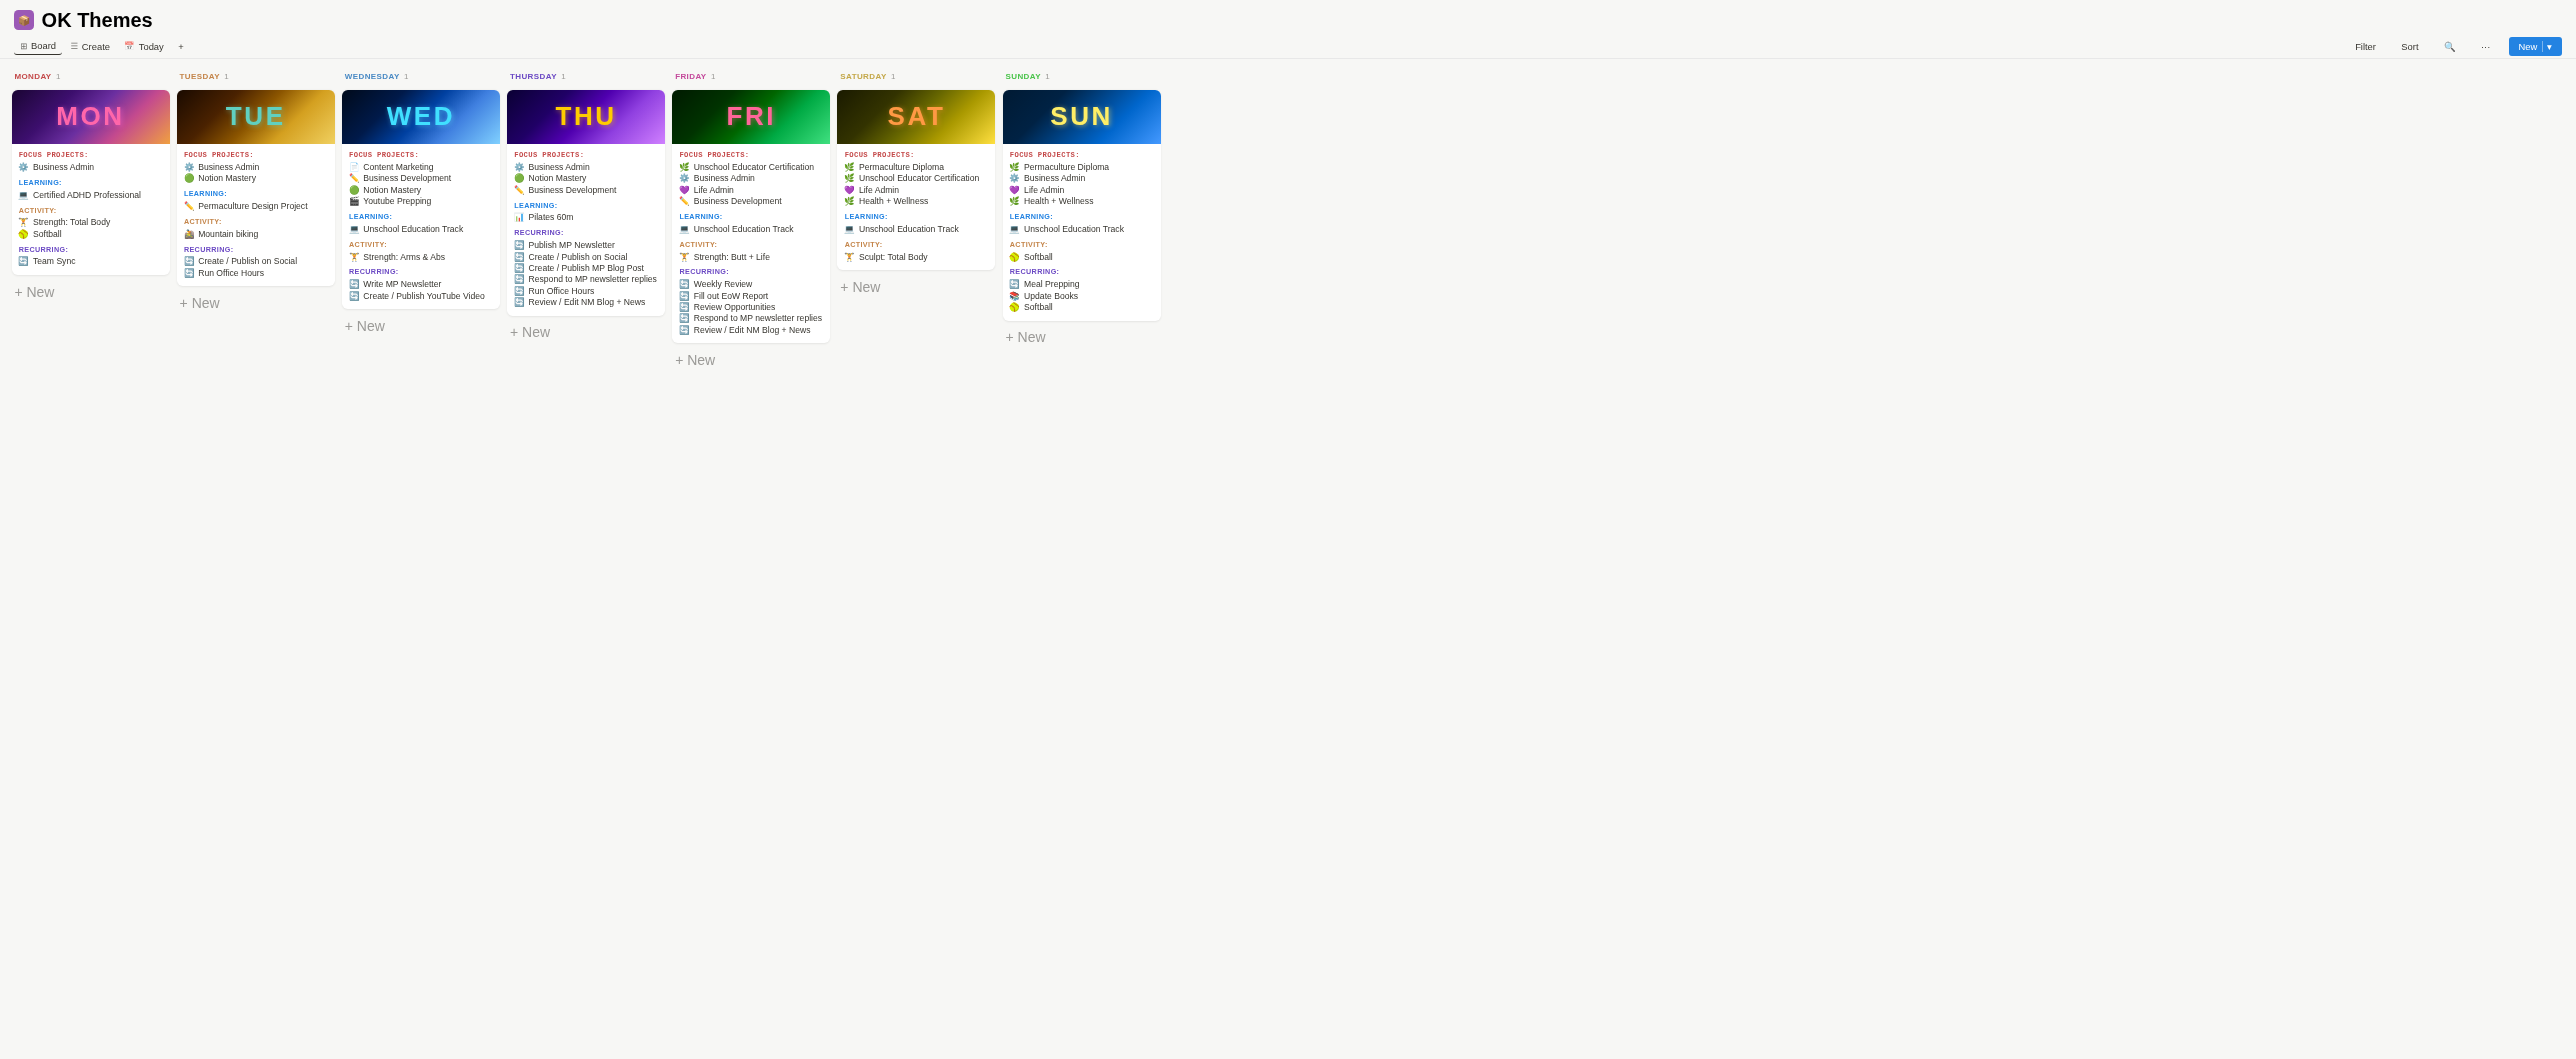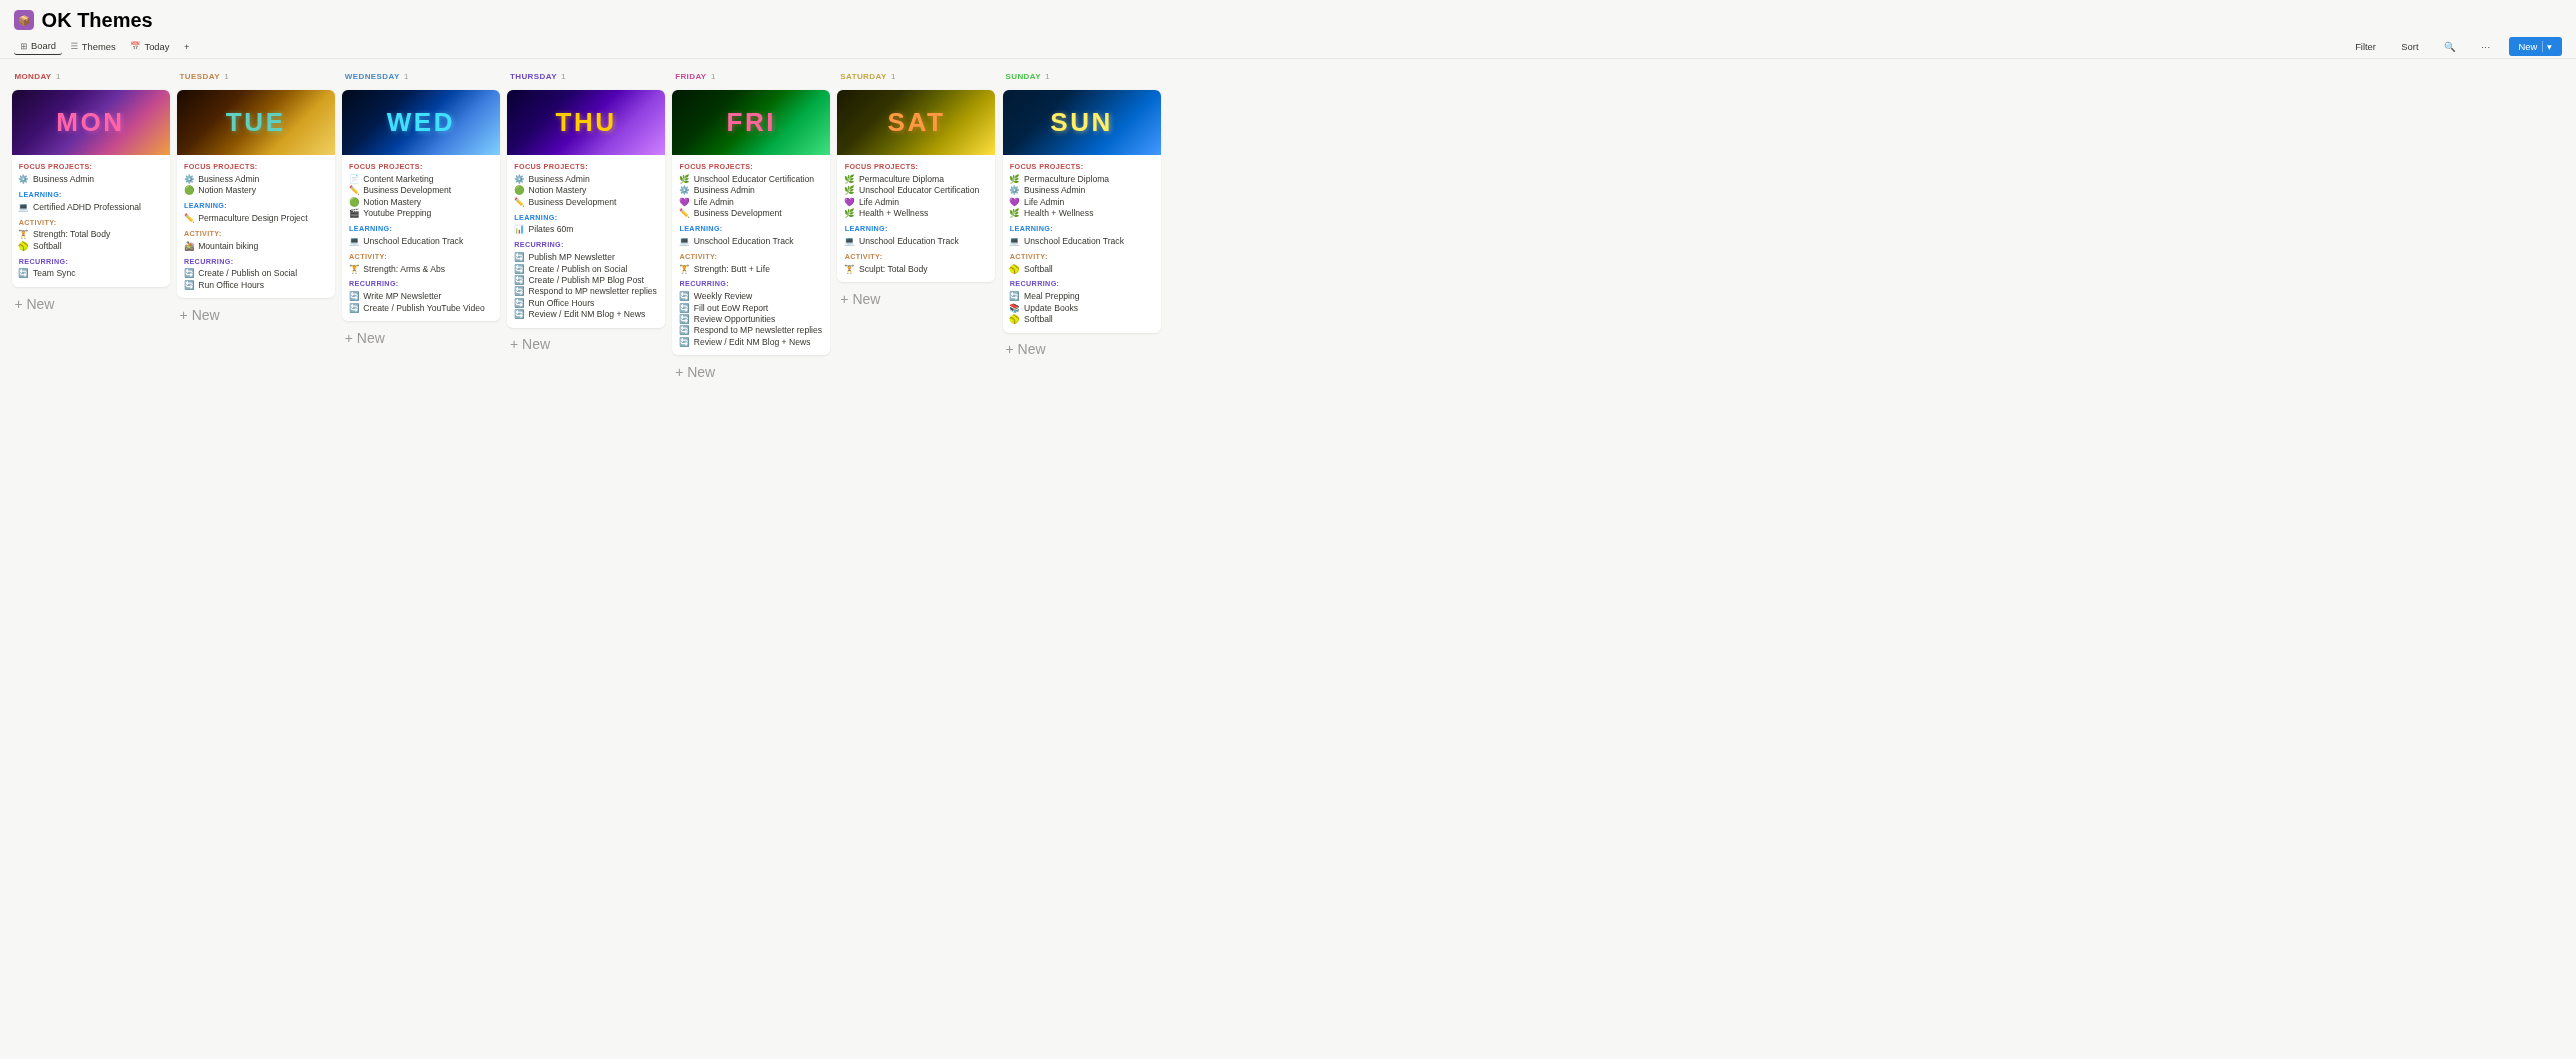--- a/index.html
+++ b/index.html
@@ -33,21 +33,21 @@
     .col-monday .col-title { color: #c44a4a; }
     .col-tuesday .col-title { color: #c4854a; }
     .col-wednesday .col-title { color: #4a8ac4; }
     .col-thursday .col-title { color: #6c4ac4; }
     .col-friday .col-title { color: #c44a9b; }
     .col-saturday .col-title { color: #c4a84a; }
     .col-sunday .col-title { color: #4ac44a; }
 
     
     .card { background: white; border-radius: 5.8px; box-shadow: 0 0.7px 2.2px rgba(0,0,0,0.08); overflow: hidden; margin-bottom: 5.8px; }
-    .day-banner { width: 100%; height: 65px; display: flex; align-items: center; justify-content: center; position: relative; overflow: hidden; }
+    .day-banner { width: 100%; height: 54px; display: flex; align-items: center; justify-content: center; position: relative; overflow: hidden; }
     .day-banner-text { font-size: 26px; font-weight: 900; letter-spacing: 0.1em; position: relative; z-index: 2; }
 
     
     .banner-mon { background: linear-gradient(135deg, #1a0533 0%, #3d0f6e 30%, #6b2fa0 50%, #c44a8e 70%, #f0a040 100%); }
     .banner-mon .day-banner-text { color: #ff66aa; text-shadow: 1.4px 1.4px 5.8px rgba(255,100,200,0.5); }
     .banner-tue { background: linear-gradient(135deg, #1a0a00 0%, #4a2200 30%, #8b5500 50%, #d4a020 70%, #f0d060 100%); }
     .banner-tue .day-banner-text { color: #60d0c0; text-shadow: 1.4px 1.4px 5.8px rgba(100,220,200,0.5); }
     .banner-wed { background: linear-gradient(135deg, #000a1a 0%, #001a4a 30%, #0040a0 50%, #4080e0 70%, #80d0ff 100%); justify-content: center; }
     .banner-wed .day-banner-text { color: #40e0ff; text-shadow: 1.4px 1.4px 5.8px rgba(100,220,255,0.5); }
     .banner-thu { background: linear-gradient(135deg, #0a0033 0%, #200066 30%, #5000b0 50%, #9040e0 70%, #d080ff 100%); }
@@ -60,21 +60,21 @@
     .banner-sun .day-banner-text { color: #ffee66; text-shadow: 1.4px 1.4px 5.8px rgba(255,230,100,0.5); }
 
     .card-body { padding: 7.2px 7.2px 7.2px 7.2px; }
     .section-label { font-size: 7.2px; font-weight: 700; letter-spacing: 0.05em; text-transform: uppercase; color: #9b9a97; margin-bottom: 2.9px; margin-top: 5.8px; }
     .section-label:first-child { margin-top: 0; }
     .section-item { display: flex; align-items: center; gap: 3.6px; font-size: 8.6px; color: #37352f; margin-bottom: 1.4px; }
     .item-icon { font-size: 8.6px; flex-shrink: 0; }
     .add-new { display: flex; align-items: center; gap: 2.9px; font-size: 14px; color: #9b9a97; padding: 2.9px 2.9px; cursor: pointer; border-radius: 2.9px; margin-top: 2.9px; }
 
     
-    .label-focus { color: #c44a4a; }
+    .label-focus { color: #c44a4a; font-family: Liberation Mono, monospace; }
     .label-learning { color: #2383e2; }
     .label-activity { color: #c4854a; }
     .label-recurring { color: #6c4ac4; }
   </style>
 </head>
 <body>
 
 <div class="header">
   <div class="app-icon">
     <span>📦</span>
@@ -82,21 +82,21 @@
   <span class="app-title">OK Themes</span>
 </div>
 
 <div class="navbar">
   <div class="nav-item active">
     <span class="nav-icon">⊞</span>
     <span>Board</span>
   </div>
   <div class="nav-item">
     <span class="nav-icon">☰</span>
-    <span>Themes</span>
+    <span>Create</span>
   </div>
   <div class="nav-item">
     <span class="nav-icon">📅</span>
     <span>Today</span>
   </div>
   <div class="nav-item">
     <span>+</span>
   </div>
   <div class="nav-spacer"></div>
   <div class="nav-actions">

